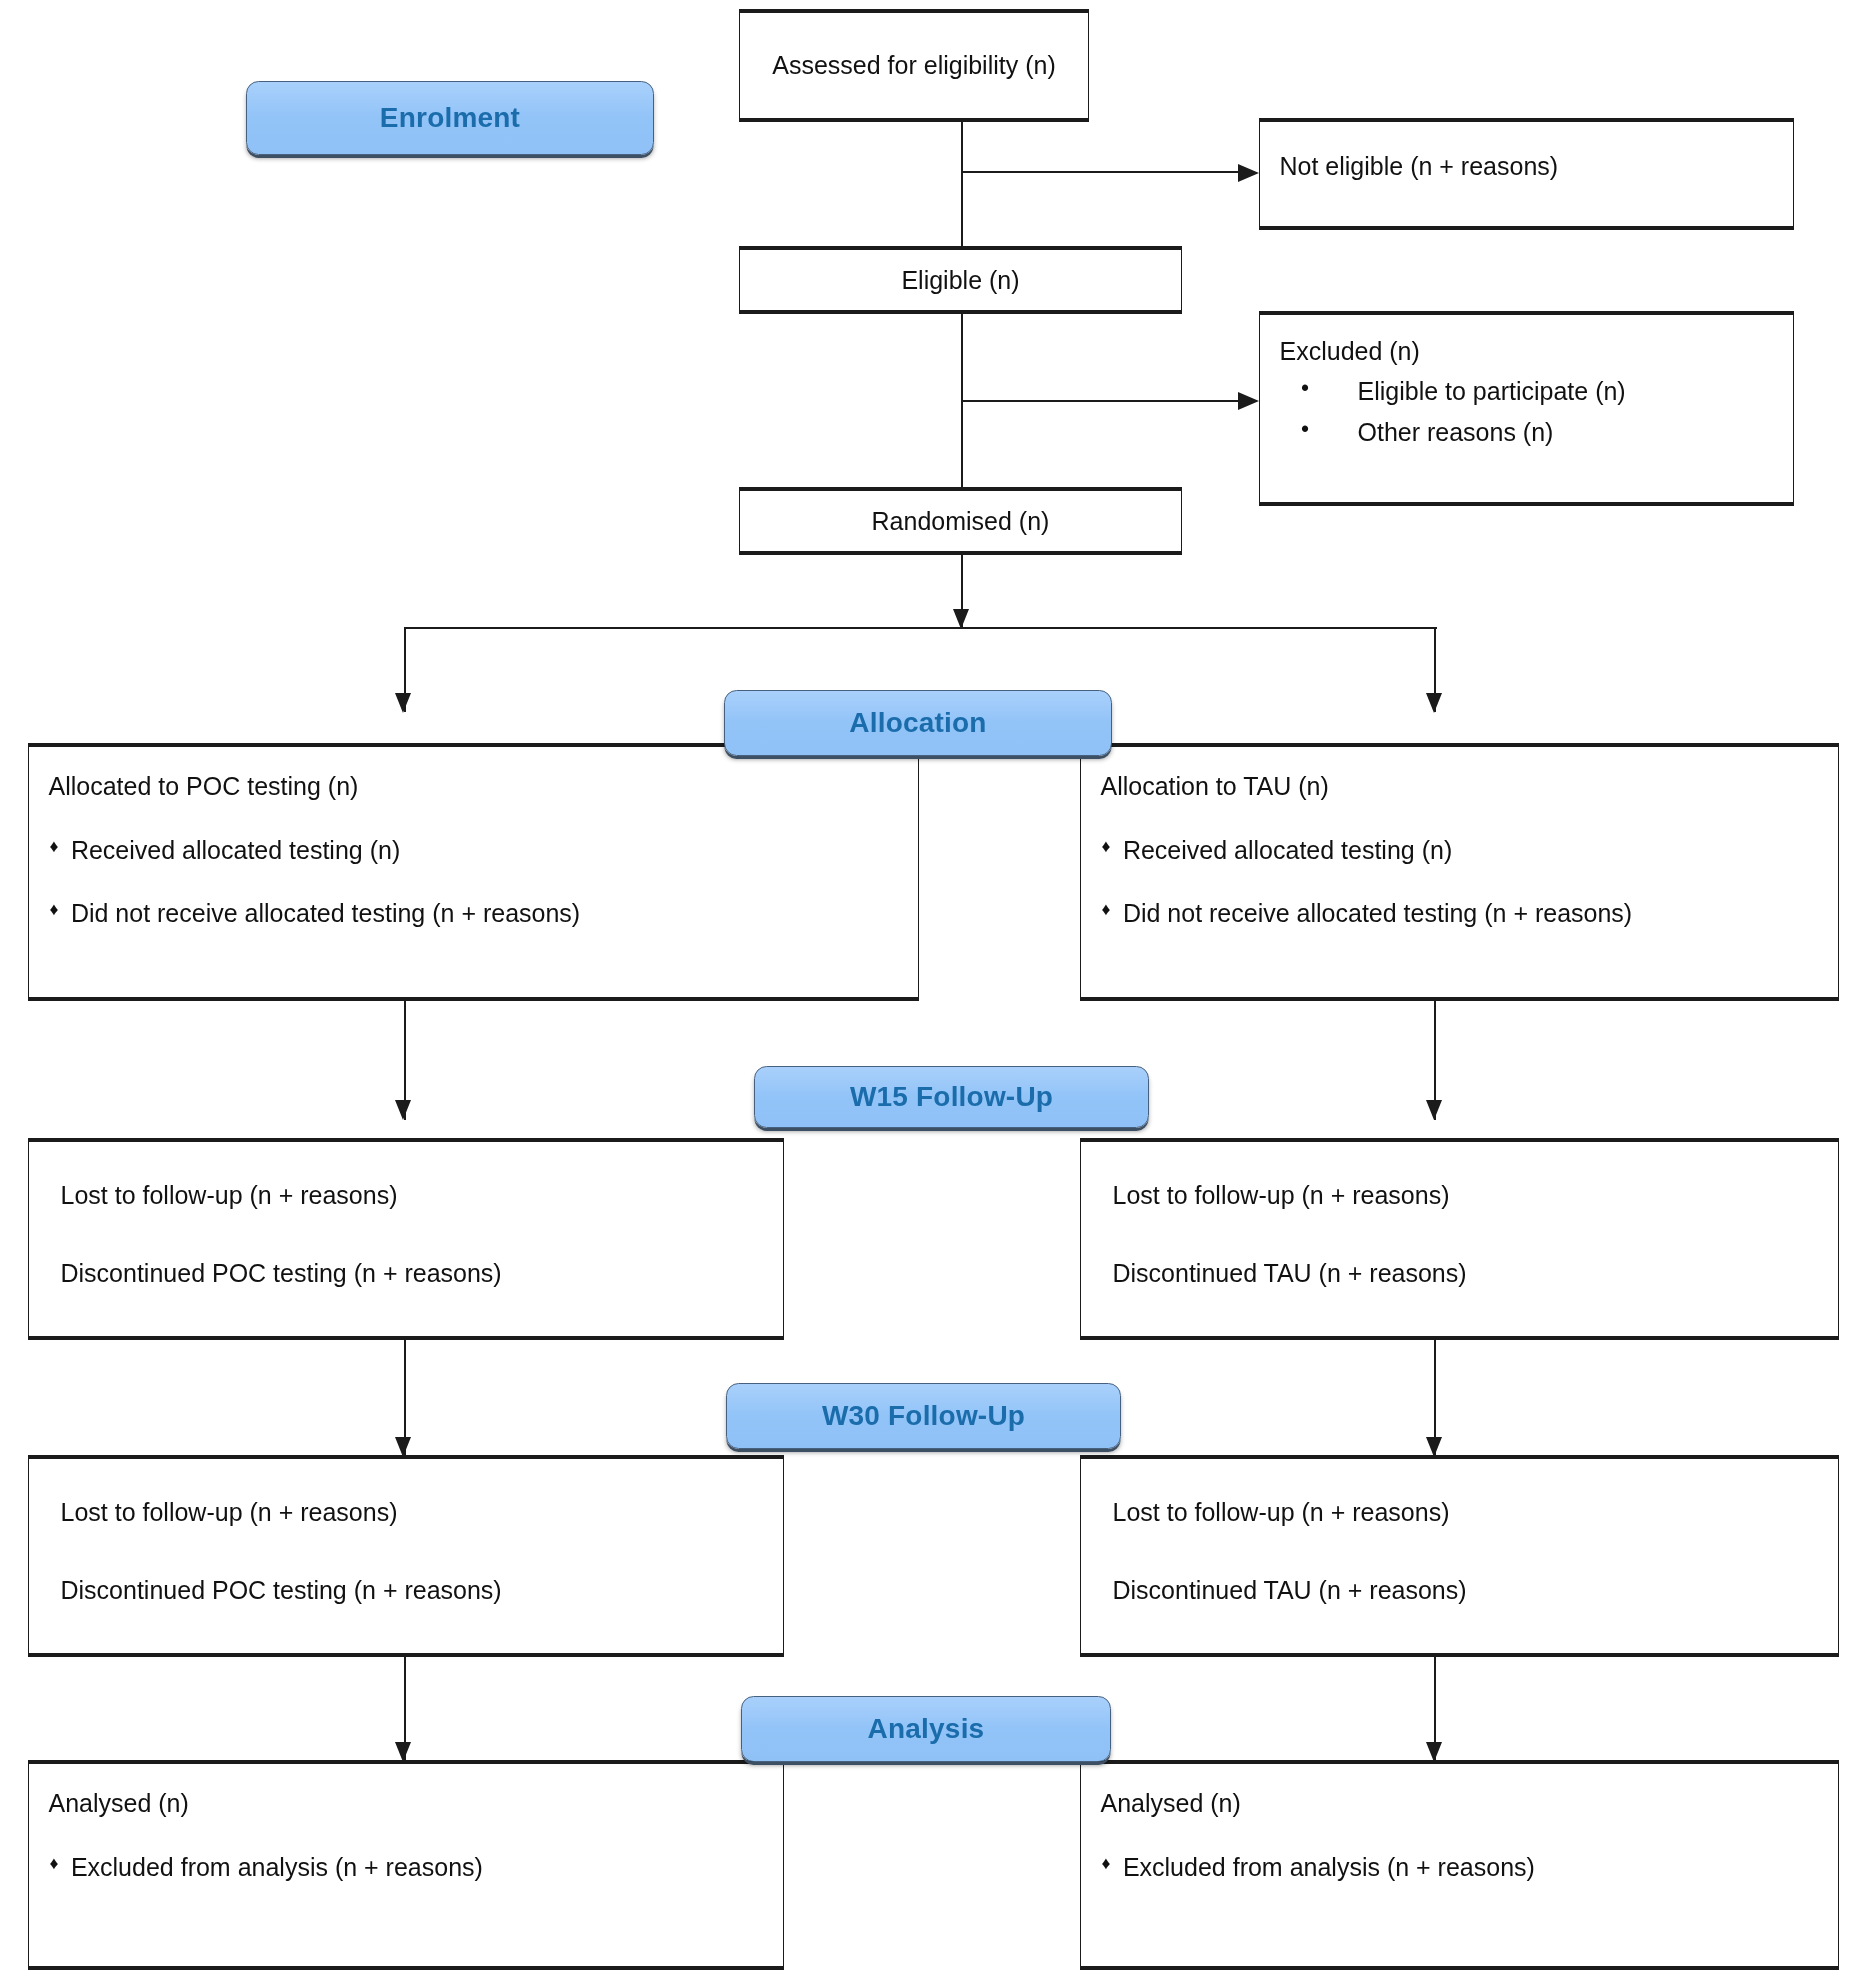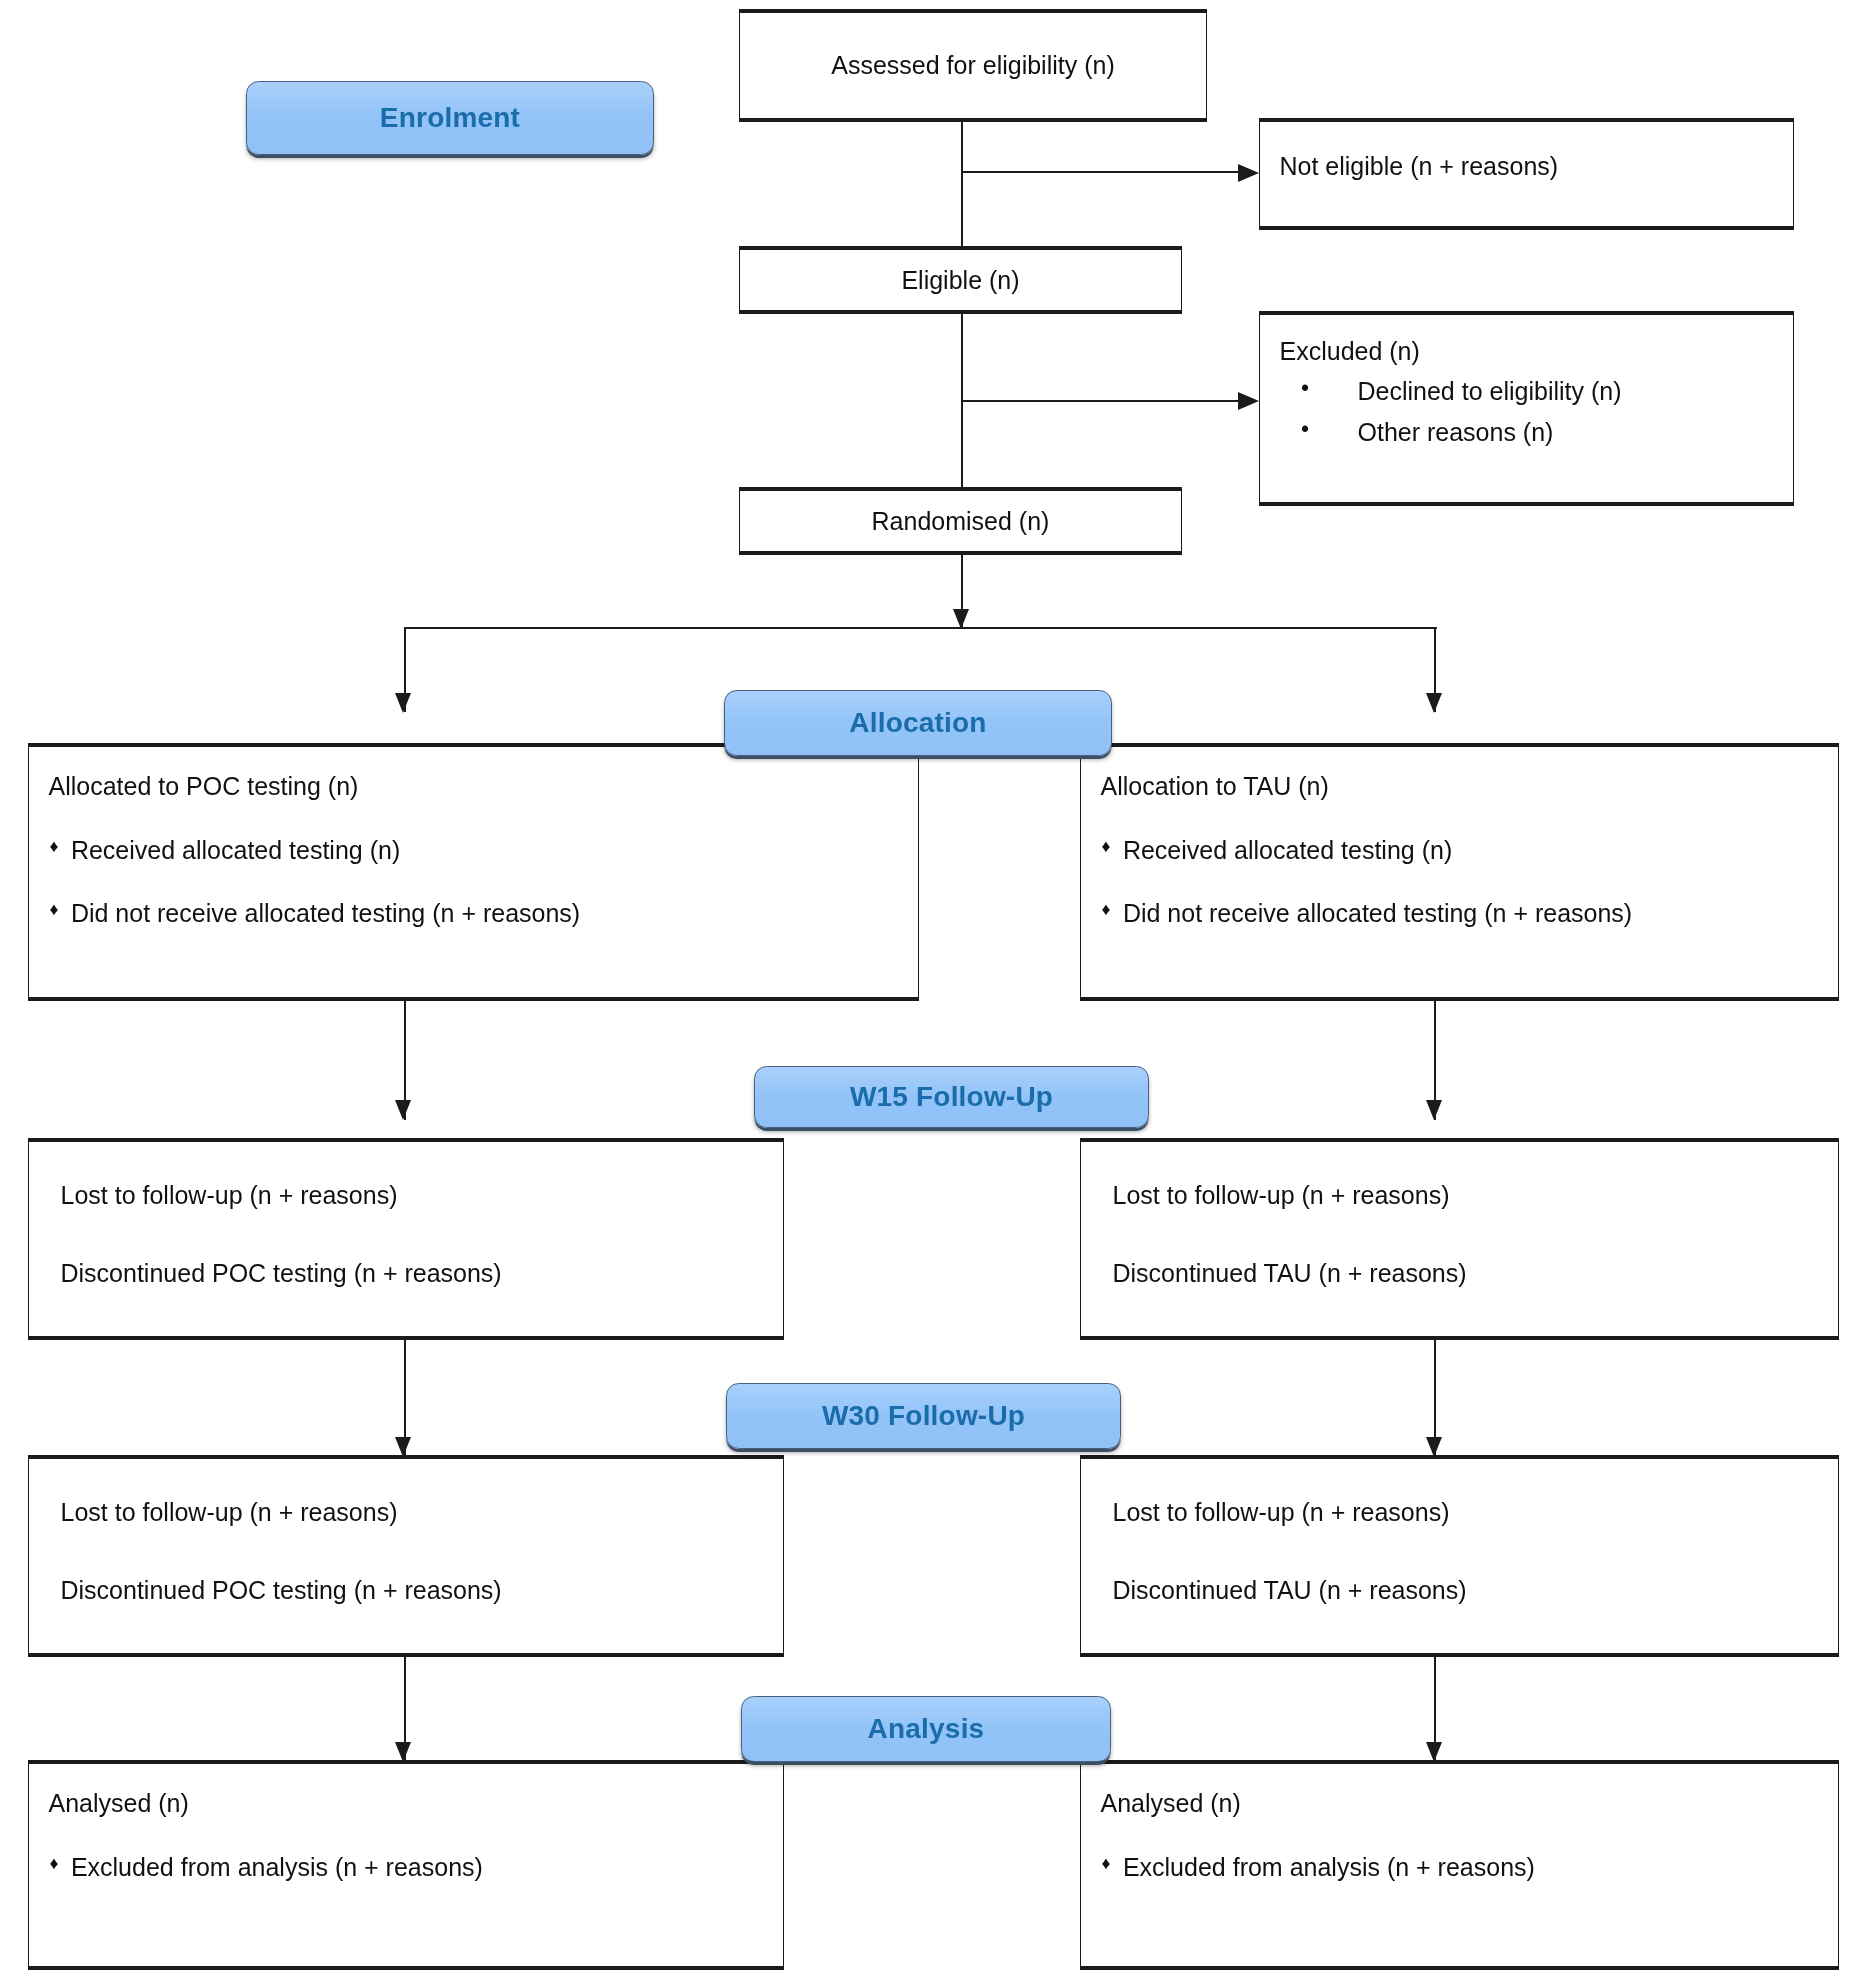--- a/index.html
+++ b/index.html
@@ -132,21 +132,21 @@
 </style>
 </head>
 <body>
 
 <div id="canvas">
 
   <div class="pill" style="left:246px; top:81px; width:408px; height:74px;">
     <span>Enrolment</span>
   </div>
 
-  <div class="node centered" style="left:739px; top:8.8px; width:468px; height:113px;">
+  <div class="node centered" style="left:739px; top:8.8px; width:350px; height:113px;">
     <div class="pad">
         <div class="title">Assessed for eligibility (n)</div>
       </div>
   </div>
 
   <div class="vline" style="left:961px; top:122px; height:124px;"></div>
 
   <div class="hline" style="left:961px; top:171px; width:277px;"></div>
   <div class="arrow-right" style="left:1238px; top:164px;"></div>
 
@@ -164,21 +164,21 @@
 
   <div class="vline" style="left:961px; top:314px; height:173px;"></div>
 
   <div class="hline" style="left:961px; top:400px; width:277px;"></div>
   <div class="arrow-right" style="left:1238px; top:392px;"></div>
 
   <div class="node" style="left:1259px; top:311px; width:535px; height:195px;">
     <div class="pad" style="padding:20.4px 14.6px 14.6px 19.5px;">
       <div class="title">Excluded (n)</div>
       <ul class="bullets round">
-        <li>Declined to eligibility (n)</li>
+        <li>Eligible to participate (n)</li>
         <li>Other reasons (n)</li>
       </ul>
     </div>
   </div>
 
   <div class="node centered" style="left:739px; top:487px; width:443px; height:68px;">
     <div class="pad" style="padding:8.8px 19.5px;">
         <div class="title">Randomised (n)</div>
       </div>
   </div>

